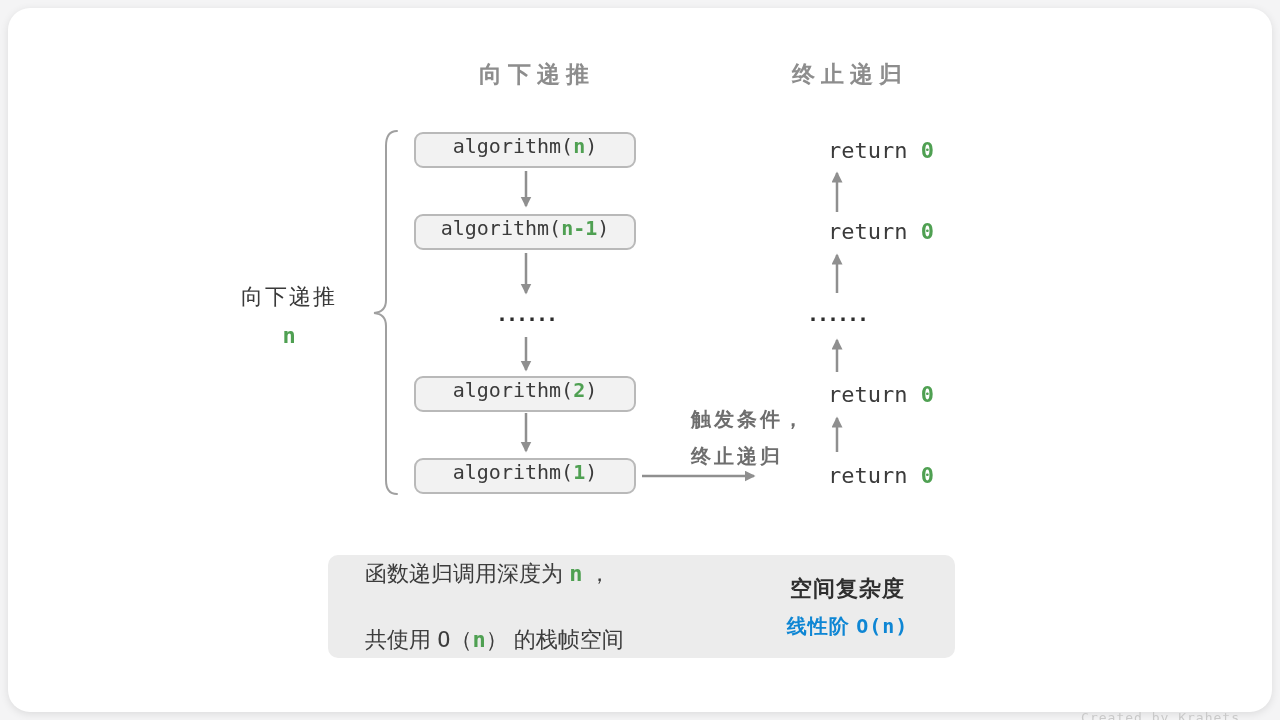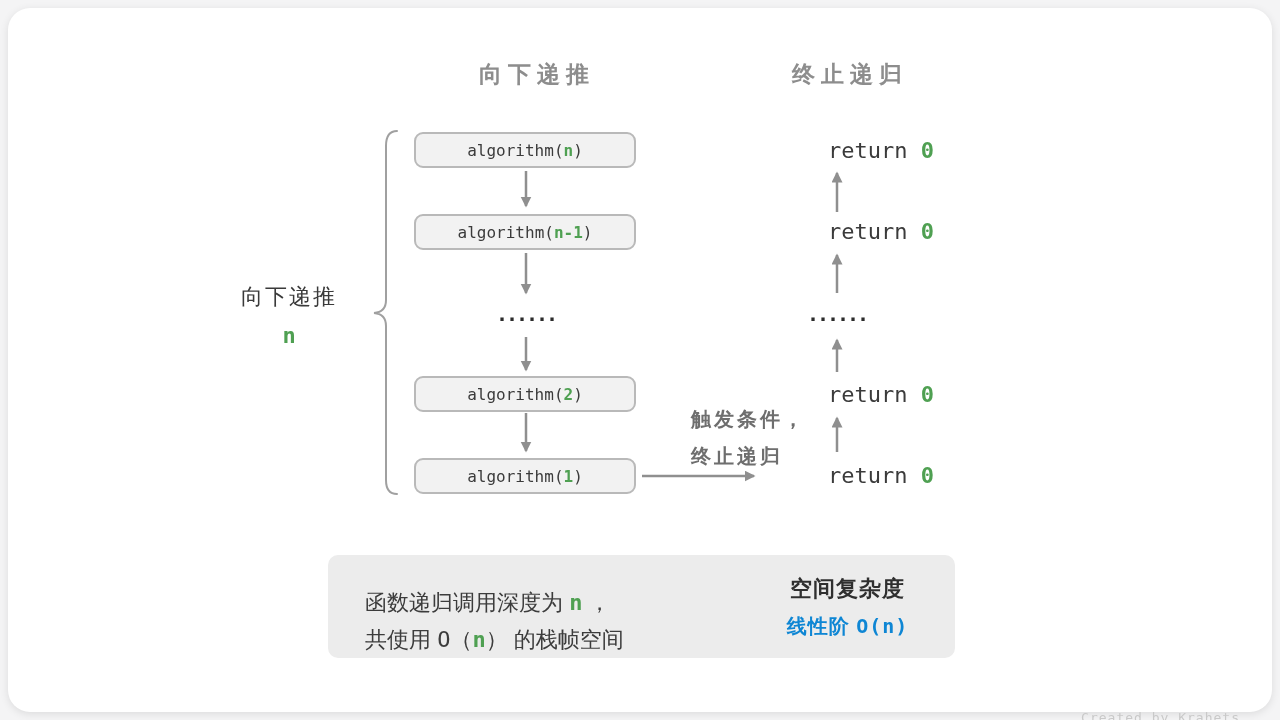--- a/index.html
+++ b/index.html
@@ -9,37 +9,37 @@
   }
   html,body{margin:0;padding:0;}
   body{background:#f4f4f5;font-family:"Liberation Sans","DejaVu Sans",sans-serif;}
   .stage{position:relative;width:1280px;height:720px;overflow:hidden;background:#f4f4f5;}
   .card{position:absolute;left:8px;top:8px;width:1264px;height:704px;background:#ffffff;
         border-radius:22px;box-shadow:0 2px 8px rgba(0,0,0,.10);}
   .mono{font-family:"DejaVu Sans Mono","Liberation Mono",monospace;}
   .col-header{position:absolute;top:59px;width:260px;text-align:center;font-weight:bold;
         font-size:23px;letter-spacing:6px;color:var(--header-gray);}
   .callbox{position:absolute;left:414px;width:218px;height:32px;border:2px solid var(--box-border);
-        border-radius:9px;background:var(--box-fill);display:flex;align-items:center;justify-content:center;
-        font-family:"DejaVu Sans Mono","Liberation Mono",monospace;font-size:16px;color:var(--text-dark);white-space:pre;}
+        border-radius:9px;background:var(--box-fill);display:flex;align-items:flex-start;justify-content:center;
+        font-family:"DejaVu Sans Mono","Liberation Mono",monospace;font-size:20px;color:var(--text-dark);white-space:pre;}
   .arg{color:var(--green);font-weight:bold;}
   .return-row{position:absolute;left:828px;height:26px;line-height:26px;
         font-family:"DejaVu Sans Mono","Liberation Mono",monospace;font-size:22px;color:var(--text-dark);white-space:pre;}
   .retval{color:var(--green);font-weight:bold;}
   .dots{position:absolute;width:120px;text-align:center;line-height:24px;
         font-family:"DejaVu Sans Mono","Liberation Mono",monospace;font-weight:bold;font-size:20px;
         letter-spacing:-2px;color:var(--dots);}
   .depth-label{position:absolute;left:199px;top:282px;width:180px;text-align:center;
         font-size:22px;color:#3a3a3a;letter-spacing:2px;}
   .depth-var{margin-top:11px;font-family:"DejaVu Sans Mono","Liberation Mono",monospace;
         font-weight:bold;font-size:22px;color:var(--green);letter-spacing:0;}
   .trigger{position:absolute;left:648px;top:401px;font-weight:bold;font-size:20px;line-height:37px;
         letter-spacing:3px;color:var(--trigger-gray);margin-left:43px;}
   .summary{position:absolute;left:328px;top:555px;width:627px;height:103px;background:var(--summary-bg);border-radius:10px;}
-  .summary-text{position:absolute;left:37px;top:0;height:103px;display:flex;flex-direction:column;justify-content:flex-end;
+  .summary-text{position:absolute;left:37px;top:0;height:103px;display:flex;flex-direction:column;justify-content:space-between;
         font-size:22px;line-height:37px;color:#3c3c3c;white-space:pre;}
   .summary-text .mono{font-size:22px;}
   .result{position:absolute;left:412px;top:0;width:215px;height:103px;display:flex;flex-direction:column;
         justify-content:center;align-items:center;}
   .result-title{font-weight:bold;font-size:22px;color:#2f2f2f;letter-spacing:1px;}
   .result-value{margin-top:9px;font-weight:bold;font-size:20px;color:var(--blue);letter-spacing:1px;white-space:pre;}
   .watermark{position:absolute;right:40px;top:710px;font-family:"DejaVu Sans Mono","Liberation Mono",monospace;
         font-size:13px;color:var(--watermark);letter-spacing:1px;}
   svg.overlay{position:absolute;left:0;top:0;pointer-events:none;}
   .arrow-line{stroke:var(--arrow-gray);stroke-width:2.5;fill:none;}

